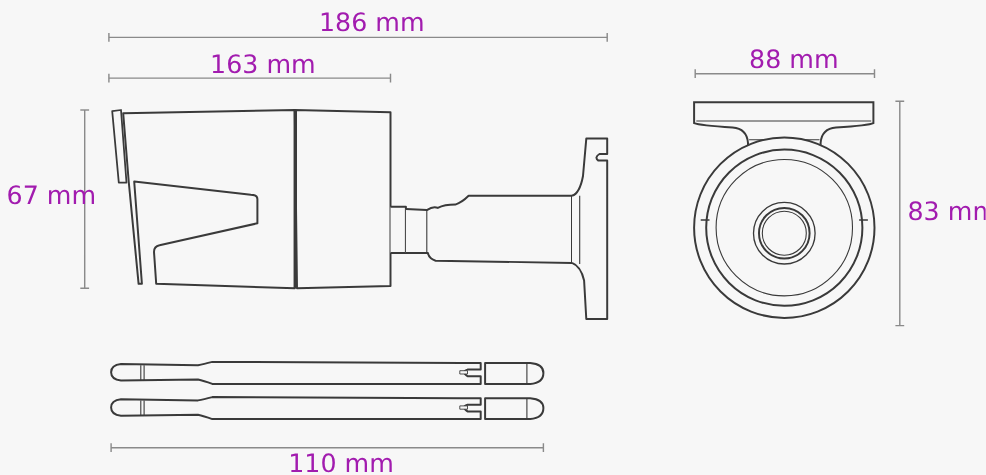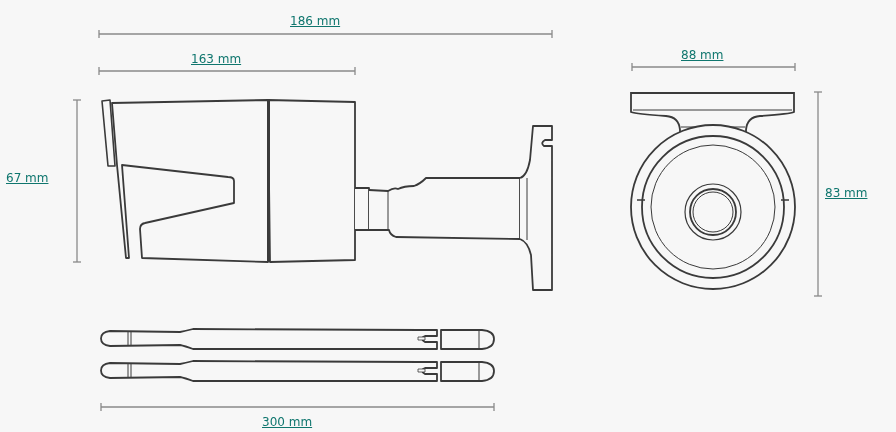--- a/index.html
+++ b/index.html
@@ -1,18 +1,18 @@
 <!DOCTYPE html>
 <html><head>
   <meta charset="utf-8">
   <style>
     html, body { margin:0; padding:0; }
     body { width:896px; height:432px; background:#f7f7f7; position:relative; overflow:hidden;
            font-family:"DejaVu Sans", sans-serif; }
-    .label { position:absolute; font-size:12px; color:#0f766e; line-height:20px; white-space:nowrap;text-decoration:underline; }
+    .label { position:absolute; font-size:23px; color:#a21caf; line-height:20px; white-space:nowrap; }
     svg { position:absolute; left:0; top:0; }
   </style>
 </head>
 <body>
 
 <svg width="896" height="432" viewBox="0 0 896 432">
   <g fill="none" stroke="#8a8a8a" stroke-width="1.3">
 
     <line x1="99" y1="34" x2="552" y2="34"></line>
       <line x1="99" y1="30" x2="99" y2="38"></line>
@@ -79,13 +79,13 @@
     <line x1="479" y1="362" x2="479" y2="381" stroke-width="1"></line>
     <rect x="418" y="369" width="7" height="3" stroke-width="0.8"></rect>
   </g>
 </svg>
 
 <div class="label" style="left:290px;top:11px;">186 mm</div>
 <div class="label" style="left:191px;top:49px;">163 mm</div>
 <div class="label" style="left:6px;top:168px;">67 mm</div>
 <div class="label" style="left:681px;top:45px;">88 mm</div>
 <div class="label" style="left:825px;top:183px;">83 mm</div>
-<div class="label" style="left:262px;top:412px;">300 mm</div>
+<div class="label" style="left:262px;top:412px;">110 mm</div>
 
 </body></html>

